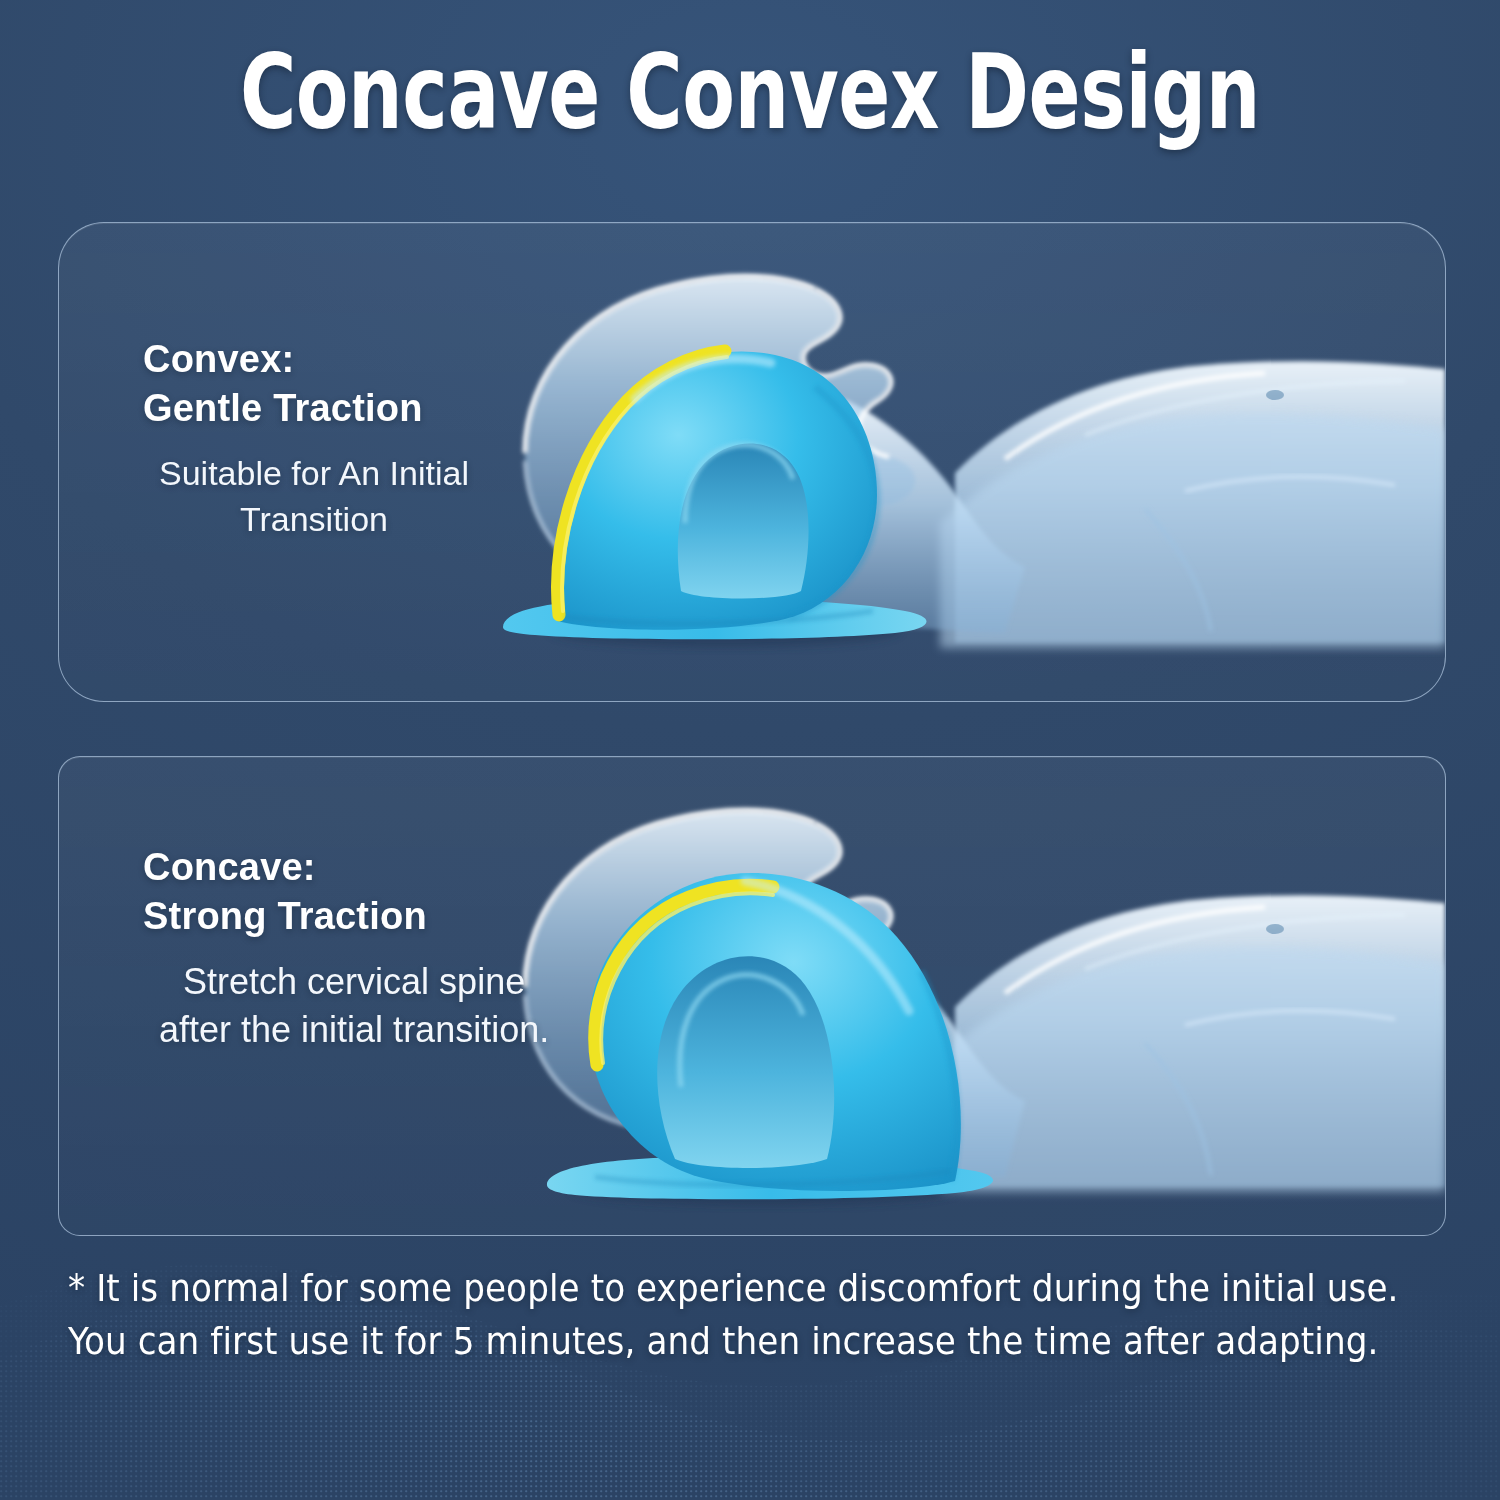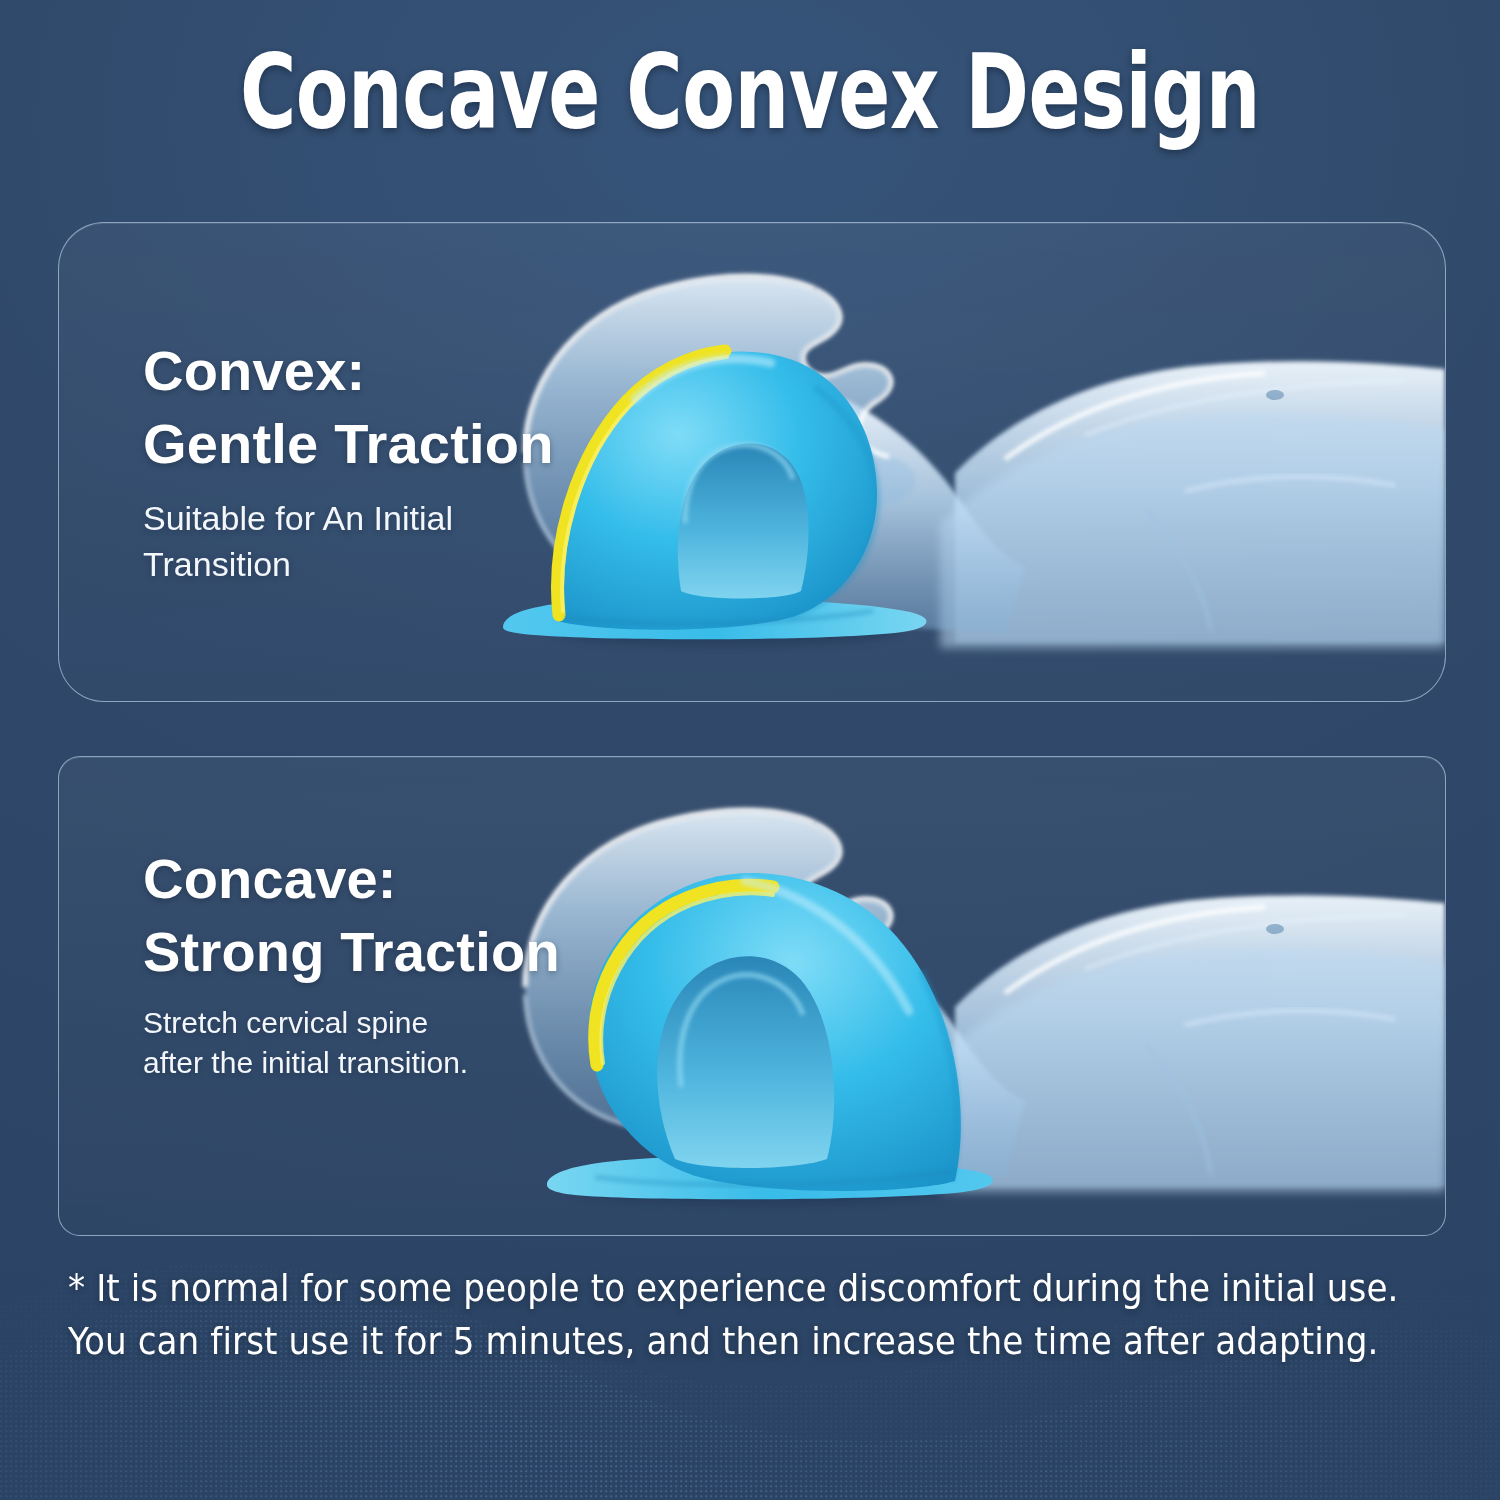--- a/index.html
+++ b/index.html
@@ -50,38 +50,39 @@
   #panel-2{top:756px;height:478px;border-radius:22px;}
 
   .panel-text{
     position:absolute;left:84px;color:#fff;
   }
   #panel-1 .panel-text{top:112px;}
   #panel-2 .panel-text{top:86px;}
 
   .head{
     font-weight:700;
-    font-size:56px;
+    font-size:38px;
     line-height:1.30;
     margin:0 0 14px 0;
     letter-spacing:.2px;
     text-shadow:0 2px 6px rgba(10,22,38,.35);
     white-space:pre-line;
   }
   .sub{
     font-weight:400;
     font-size:34px;
     line-height:1.36;
-    margin:0;
+    margin:16px;
     color:#f3f7fc;
     text-shadow:0 2px 6px rgba(10,22,38,.3);
     white-space:pre-line;
     max-width:470px;
-  }
-  #panel-2 .sub{font-size:30px;line-height:1.34;max-width:520px;}
+    text-align:center;
+  }
+  #panel-2 .sub{font-size:36px;line-height:1.34;max-width:520px;}
 
   .art{position:absolute;right:0;top:0;height:100%;width:960px;}
   .art svg{display:block;width:100%;height:100%;}
 
   
   .footnote{
     position:absolute;left:68px;top:1262px;width:1372px;
     color:#ffffff;
     font-family:"Liberation Sans Narrow","DejaVu Sans Condensed","Liberation Sans",sans-serif;
     font-size:38px;

